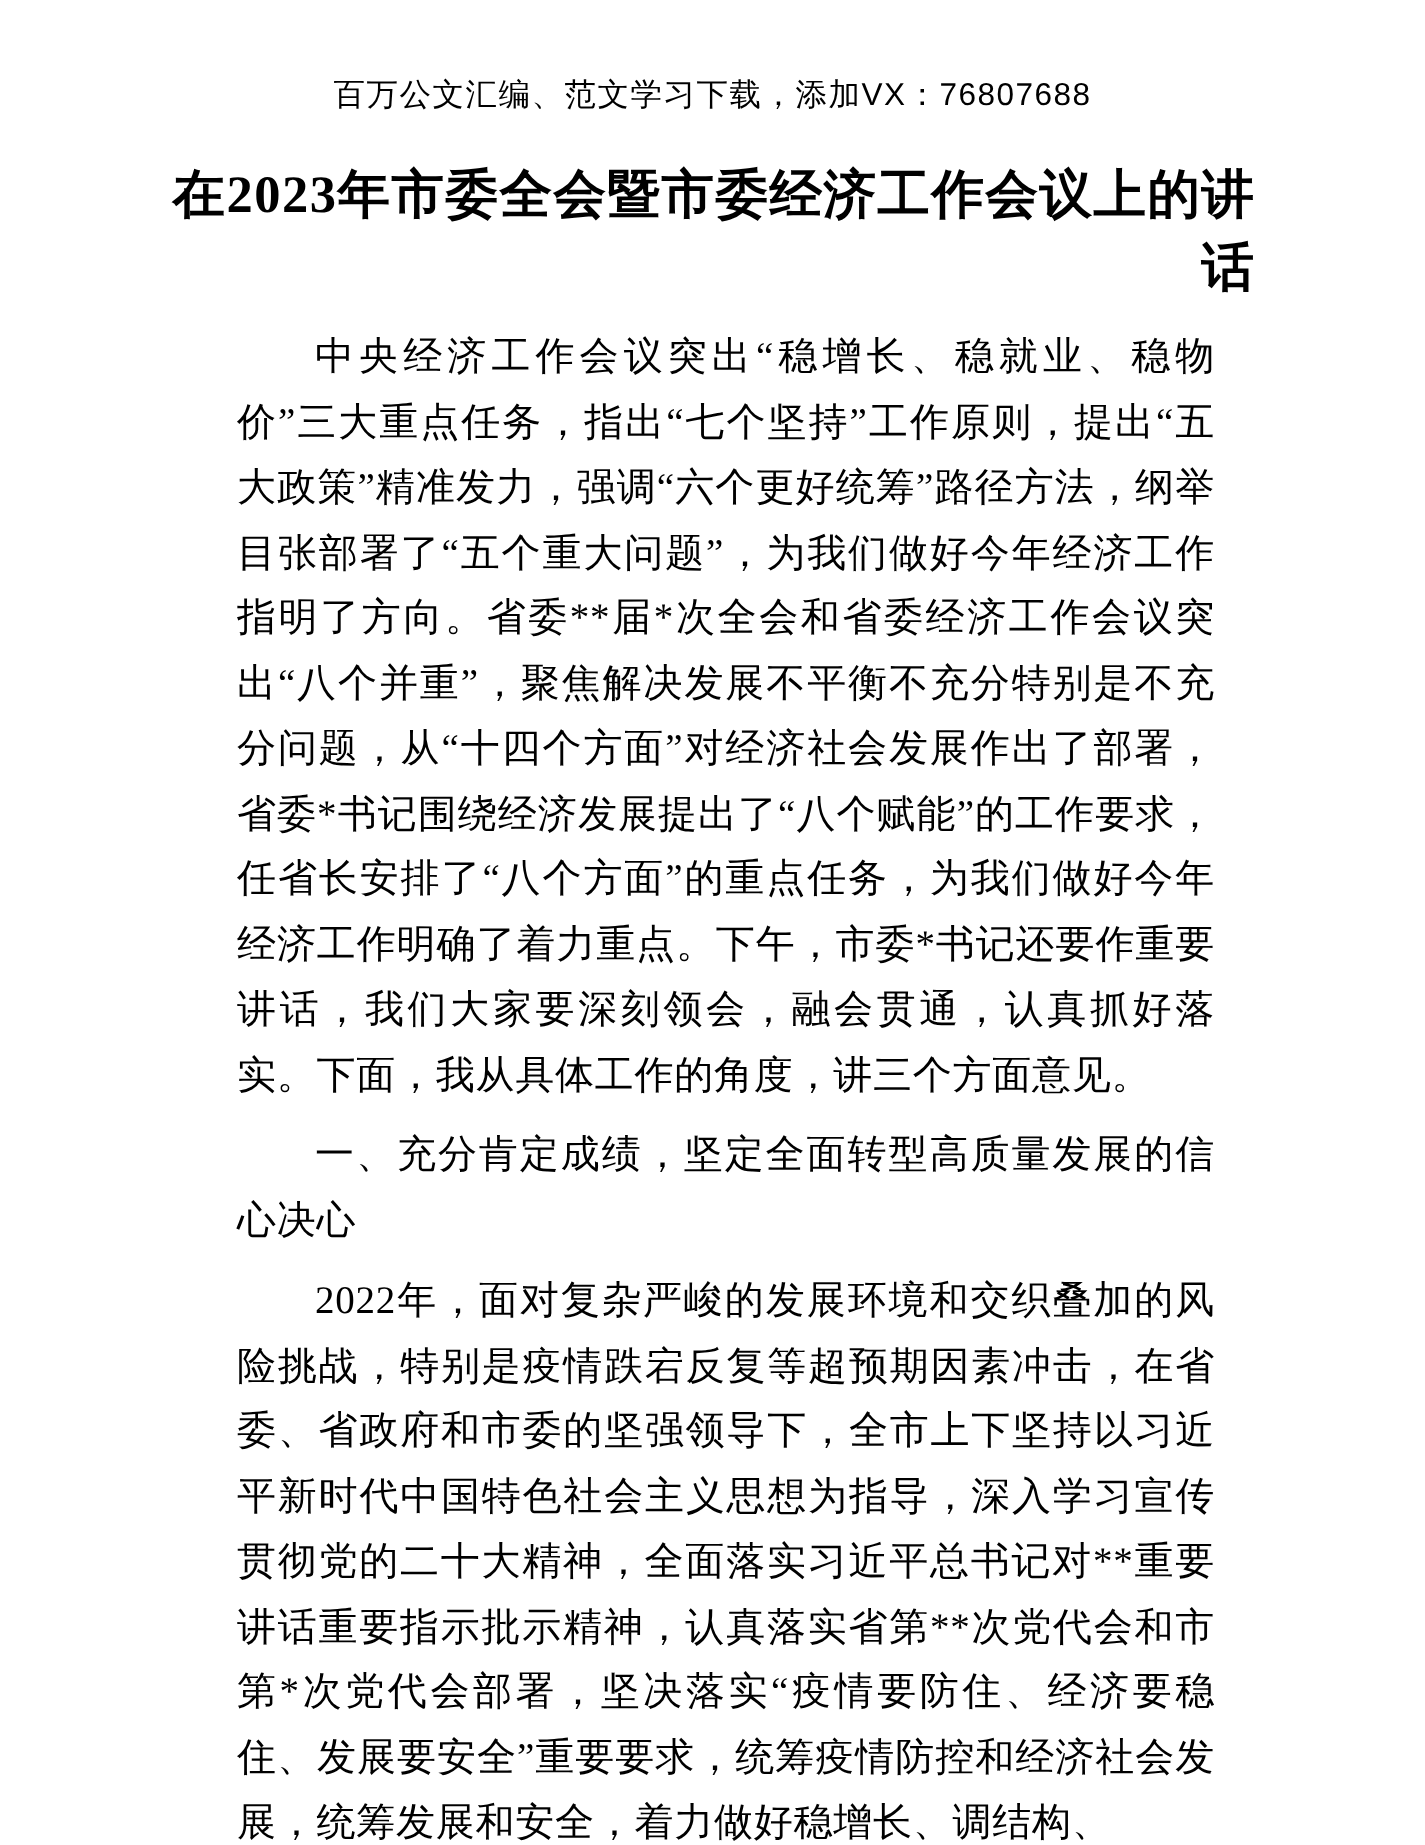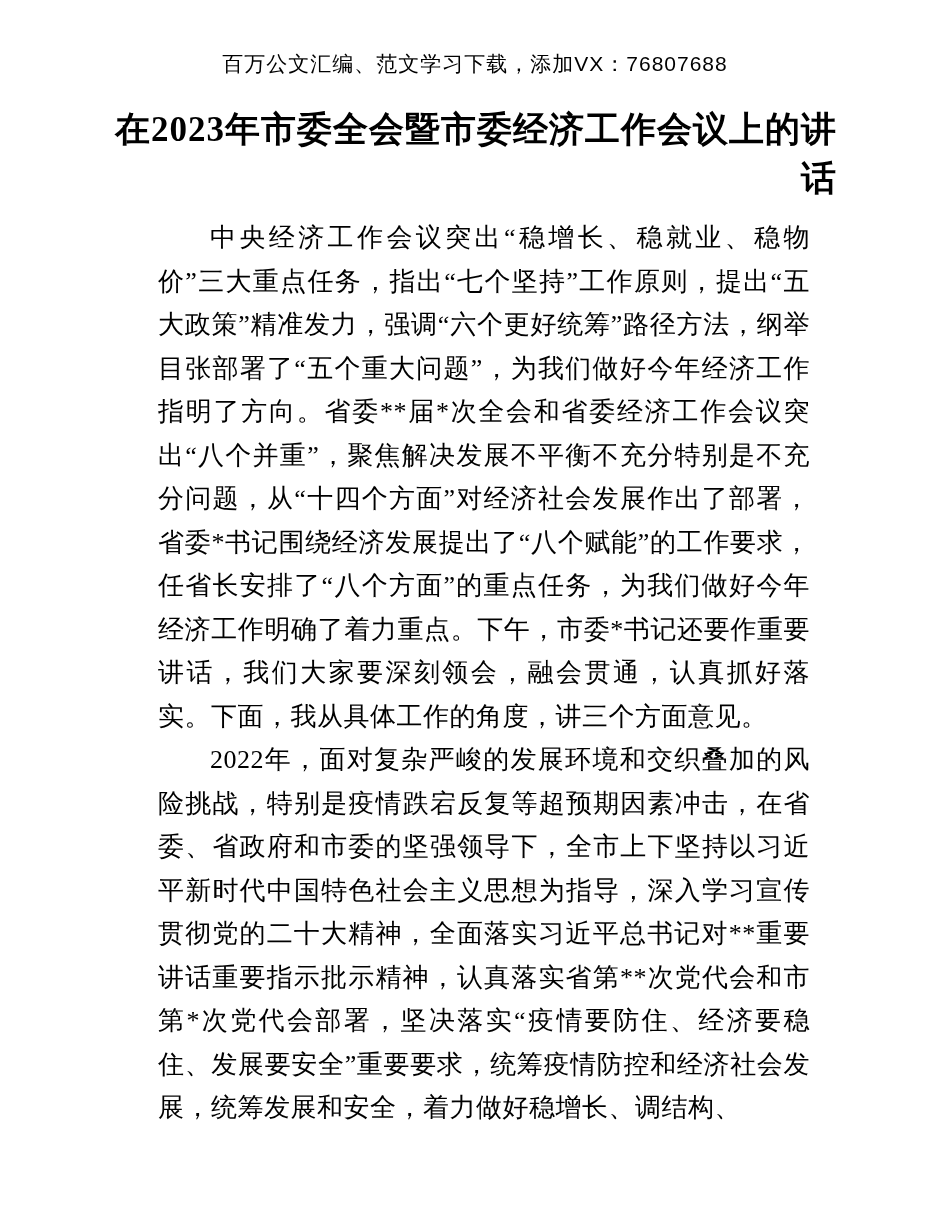--- a/index.html
+++ b/index.html
@@ -47,16 +47,17 @@
 <body>
 
 <div class="page" style="background: rgb(255, 255, 255); color: rgb(0, 0, 0);">
 
   <div class="notice" style="color: #000000;">百万公文汇编、范文学习下载，添加VX：76807688</div>
 
   <h1 class="doc-title">在2023年市委全会暨市委经济工作会议上的讲话</h1>
 
   <div class="content">
     <p class="body-para">中央经济工作会议突出“稳增长、稳就业、稳物价”三大重点任务，指出“七个坚持”工作原则，提出“五大政策”精准发力，强调“六个更好统筹”路径方法，纲举目张部署了“五个重大问题”，为我们做好今年经济工作指明了方向。省委**届*次全会和省委经济工作会议突出“八个并重”，聚焦解决发展不平衡不充分特别是不充分问题，从“十四个方面”对经济社会发展作出了部署，省委*书记围绕经济发展提出了“八个赋能”的工作要求，任省长安排了“八个方面”的重点任务，为我们做好今年经济工作明确了着力重点。下午，市委*书记还要作重要讲话，我们大家要深刻领会，融会贯通，认真抓好落实。下面，我从具体工作的角度，讲三个方面意见。</p>
+    <p class="section-heading">一、充分肯定成绩，坚定全面转型高质量发展的信心决心</p>
     <p class="body-para">2022年，面对复杂严峻的发展环境和交织叠加的风险挑战，特别是疫情跌宕反复等超预期因素冲击，在省委、省政府和市委的坚强领导下，全市上下坚持以习近平新时代中国特色社会主义思想为指导，深入学习宣传贯彻党的二十大精神，全面落实习近平总书记对**重要讲话重要指示批示精神，认真落实省第**次党代会和市第*次党代会部署，坚决落实“疫情要防住、经济要稳住、发展要安全”重要要求，统筹疫情防控和经济社会发展，统筹发展和安全，着力做好稳增长、调结构、</p>
   </div>
 
 </div>
 
 </body></html>

